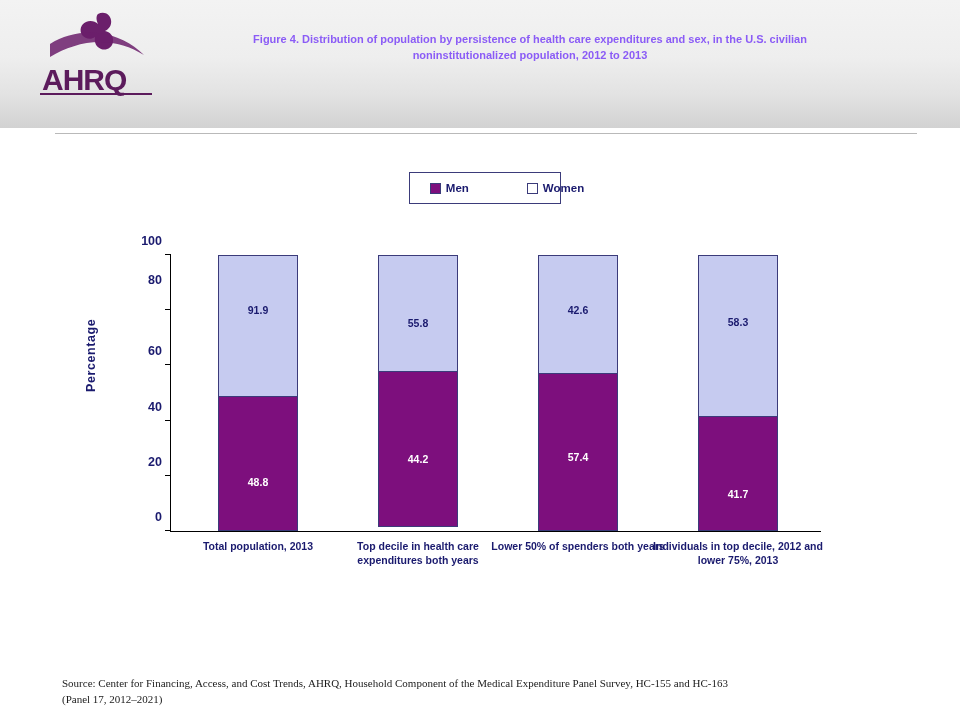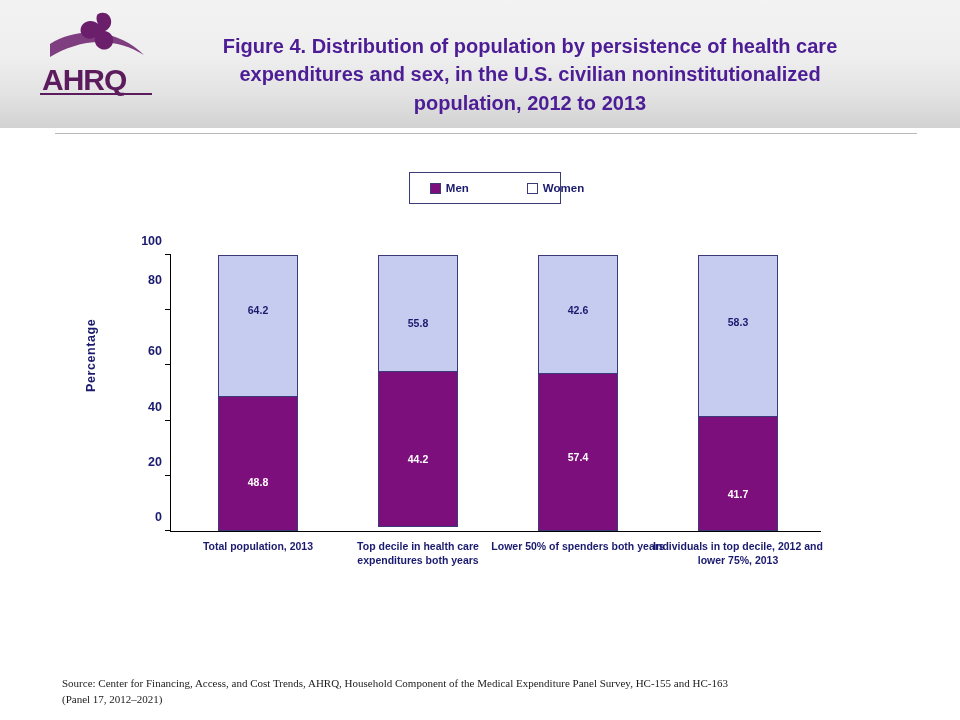--- a/index.html
+++ b/index.html
@@ -34,22 +34,22 @@
     width: 120px;
     height: 86px;
   }
   #logo svg { display:block; }
   #title {
     position: absolute;
     left: 200px;
     top: 32px;
     width: 660px;
     text-align: center;
-    color: #4c1d95;
-    font-size: 20px;
+    color: #8b5cf6;
+    font-size: 11px;
     font-weight: bold;
     line-height: 1.42;
   }
   #title-rule {
     position: absolute;
     left: 55px;
     top: 133px;
     width: 862px;
     height: 1px;
     background: #b9b9b9;
@@ -223,21 +223,21 @@
     <div class="tick-mark" style="bottom:165.6px;"></div>
     <div class="tick-label" style="bottom:165.6px;">60</div>
     <div class="tick-mark" style="bottom:220.8px;"></div>
     <div class="tick-label" style="bottom:237px;">80</div>
     <div class="tick-mark" style="bottom:276px;"></div>
     <div class="tick-label" style="bottom:276px;">100</div>
 
     <div class="bar-group" style="left:47px;">
       <div class="bar-stack" style="height:276px;">
         <div class="seg seg-women" style="height:141.3px;">
-          <span class="seg-label label-women" style="top:48px;">64.2</span>
+          <span class="seg-label label-women" style="top:48px;">91.9</span>
         </div>
         <div class="seg seg-men bottom" style="height:134.7px;">
           <span class="seg-label label-men" style="top:79px;">48.8</span>
         </div>
       </div>
       <div class="cat-label">Total population, 2013</div>
     </div>
 
     <div class="bar-group" style="left:207px;">
       <div class="bar-stack" style="height:276px;">

